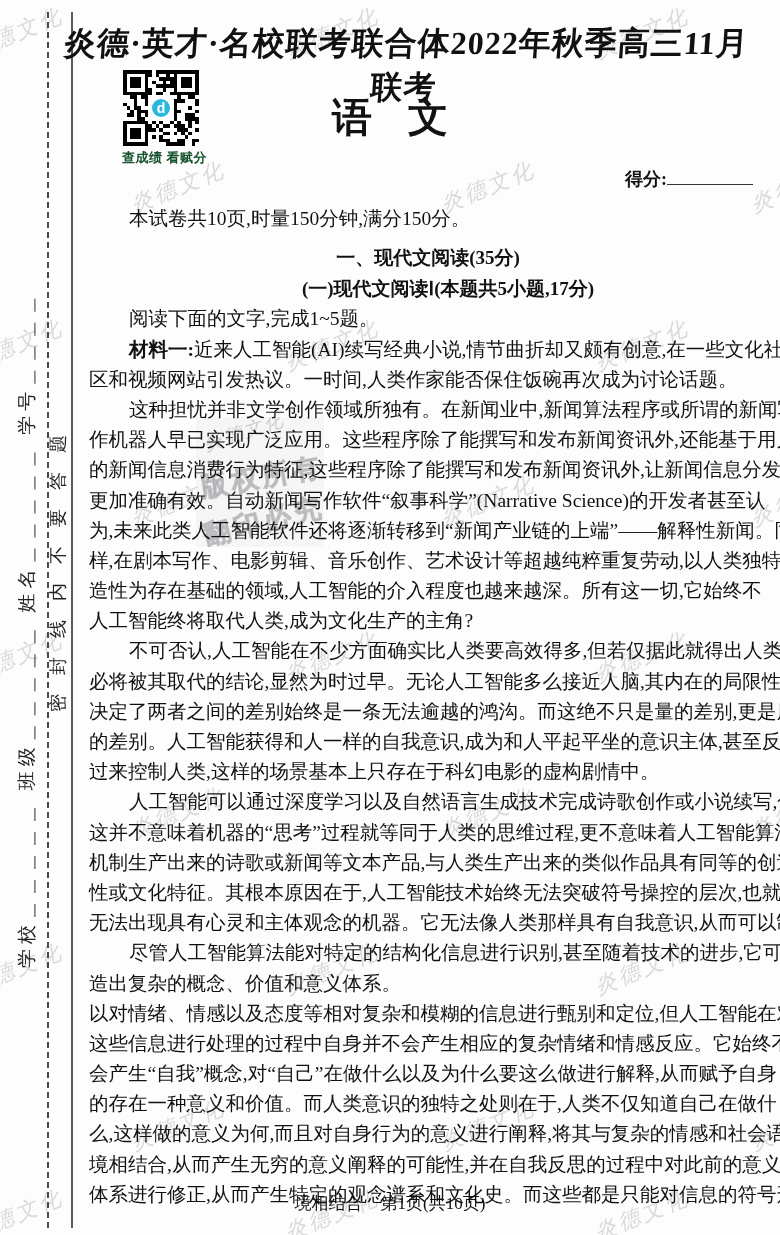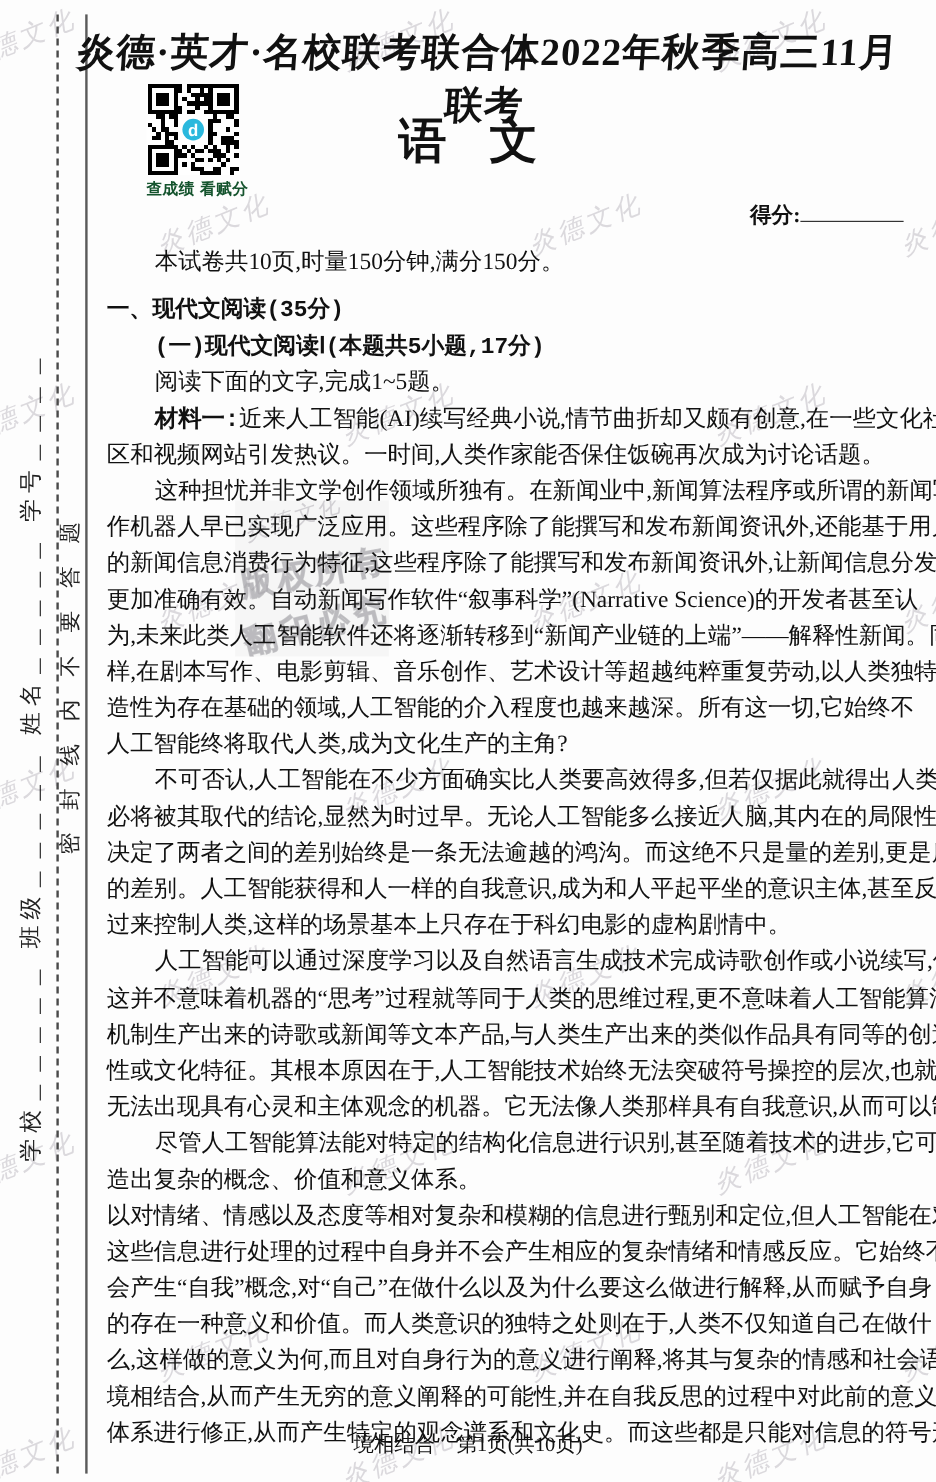--- a/index.html
+++ b/index.html
@@ -51,21 +51,21 @@
       font-family:"Liberation Sans","DejaVu Sans",sans-serif;color:#14532d;}
   .score{position:absolute;left:625px;top:167px;font-size:18px;font-weight:bold;z-index:2;}
   .score .blank{display:inline-block;width:86px;height:14px;border-bottom:1.6px solid #333;}
 
   
   .body-text{position:absolute;left:89px;top:204px;width:678px;z-index:2;font-size:19.5px;}
   .line{height:30.2px;line-height:30.2px;white-space:nowrap;overflow:visible;}
   .line.intro{margin-bottom:8px;}
   .line.h1{height:32px;line-height:32px;}
   .ind{padding-left:40px;}
-  .bold{font-weight:bold;font-family:Liberation Mono, monospace;font-size:19px;}
+  .bold{font-weight:bold;font-family:Liberation Serif, serif;font-size:19px;text-align:center;}
   span.bold{font-size:inherit;}
 
   
   .footer{position:absolute;left:0;right:0;top:1192px;text-align:center;font-size:17px;z-index:2;}
   .footer .gap{display:inline-block;width:18px;}
 </style>
 </head>
 <body>
 
 <div class="page">

